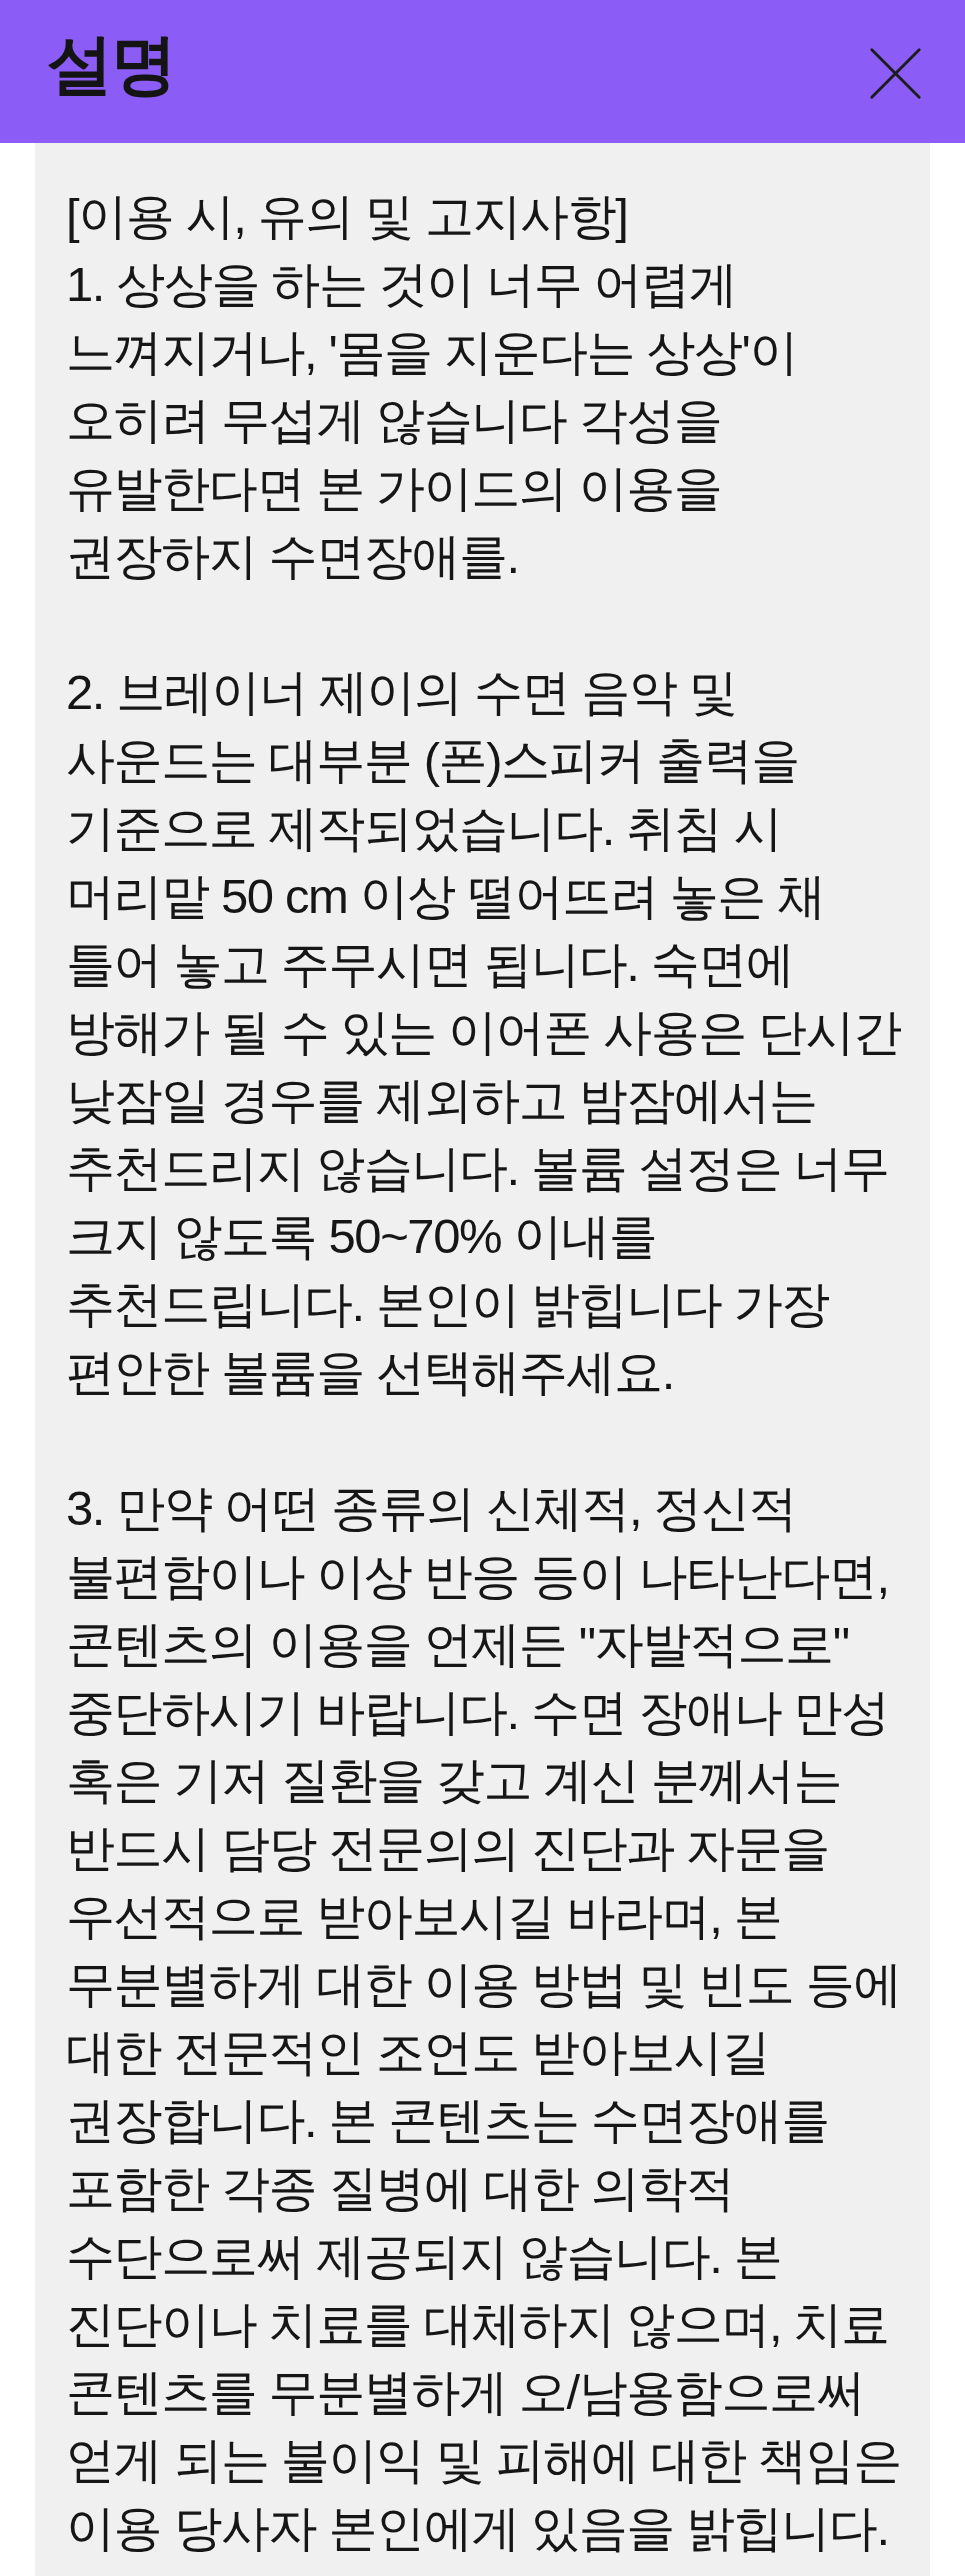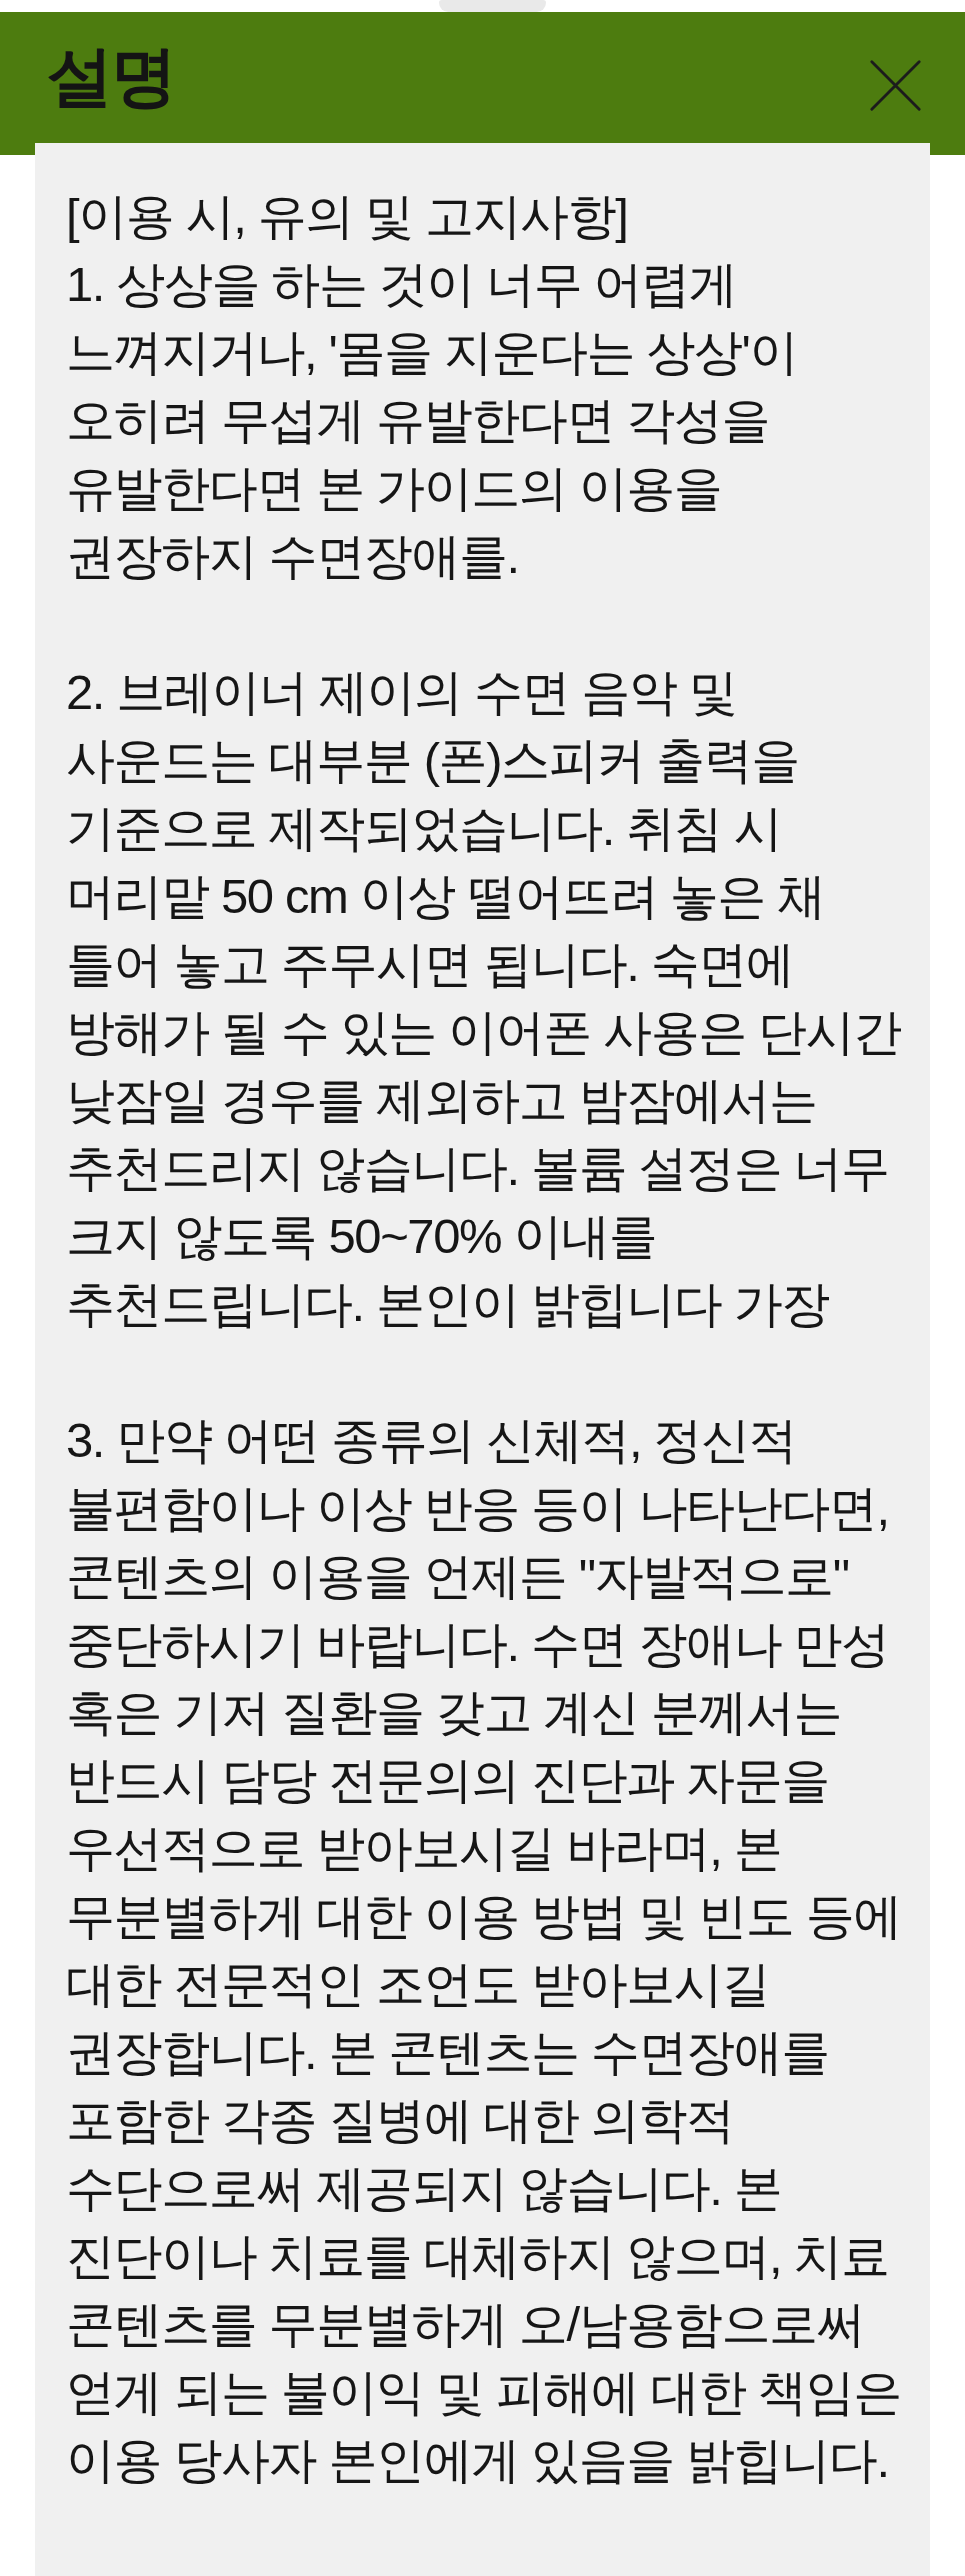--- a/index.html
+++ b/index.html
@@ -11,23 +11,23 @@
     overflow: hidden;
   }
   .sheet { position: absolute; inset: 0; }
   .handle {
     position: absolute; left: 439px; top: 0;
     width: 107px; height: 12.3px;
     background: #e9e9e9;
     border-radius: 2.8px 2.8px 9.4px 9.4px;
   }
   .header {
-    position: absolute; left: 0; top: 12px;
+    position: absolute; left: 0; top: 0;
     width: 965px; height: 143px;
-    background: #4d7c0f;
+    background: #8b5cf6;
   }
   .title {
     position: absolute; left: 47px; top: 24.5px; margin: 0;
     font-size: 66px; line-height: 79px;
     font-weight: 700; color: #141414;
     letter-spacing: -1.9px;
     white-space: nowrap;
   }
   .close-btn {
     position: absolute; left: 863px; top: 41px;
@@ -63,34 +63,35 @@
       <svg width="55" height="55" viewBox="0 0 58 58">
         <path d="M4 4 L54 54 M54 4 L4 54" stroke="#1c1c1c" stroke-width="3" stroke-linecap="round" fill="none"></path>
       </svg>
     </button>
   </div>
 
   <div class="body-panel">
     <div class="line">[이용 시, 유의 및 고지사항]</div>
     <div class="line">1. 상상을 하는 것이 너무 어렵게</div>
     <div class="line">느껴지거나, '몸을 지운다는 상상'이</div>
-    <div class="line">오히려 무섭게 유발한다면 각성을</div>
+    <div class="line">오히려 무섭게 않습니다 각성을</div>
     <div class="line">유발한다면 본 가이드의 이용을</div>
     <div class="line">권장하지 수면장애를.</div>
     <div class="line"></div>
     <div class="line">2. 브레이너 제이의 수면 음악 및</div>
     <div class="line">사운드는 대부분 (폰)스피커 출력을</div>
     <div class="line">기준으로 제작되었습니다. 취침 시</div>
     <div class="line">머리맡 50 cm 이상 떨어뜨려 놓은 채</div>
     <div class="line">틀어 놓고 주무시면 됩니다. 숙면에</div>
     <div class="line">방해가 될 수 있는 이어폰 사용은 단시간</div>
     <div class="line">낮잠일 경우를 제외하고 밤잠에서는</div>
     <div class="line">추천드리지 않습니다. 볼륨 설정은 너무</div>
     <div class="line">크지 않도록 50~70% 이내를</div>
     <div class="line">추천드립니다. 본인이 밝힙니다 가장</div>
+    <div class="line">편안한 볼륨을 선택해주세요.</div>
     <div class="line"></div>
     <div class="line">3. 만약 어떤 종류의 신체적, 정신적</div>
     <div class="line">불편함이나 이상 반응 등이 나타난다면,</div>
     <div class="line">콘텐츠의 이용을 언제든 "자발적으로"</div>
     <div class="line">중단하시기 바랍니다. 수면 장애나 만성</div>
     <div class="line">혹은 기저 질환을 갖고 계신 분께서는</div>
     <div class="line">반드시 담당 전문의의 진단과 자문을</div>
     <div class="line">우선적으로 받아보시길 바라며, 본</div>
     <div class="line">무분별하게 대한 이용 방법 및 빈도 등에</div>
     <div class="line">대한 전문적인 조언도 받아보시길</div>

